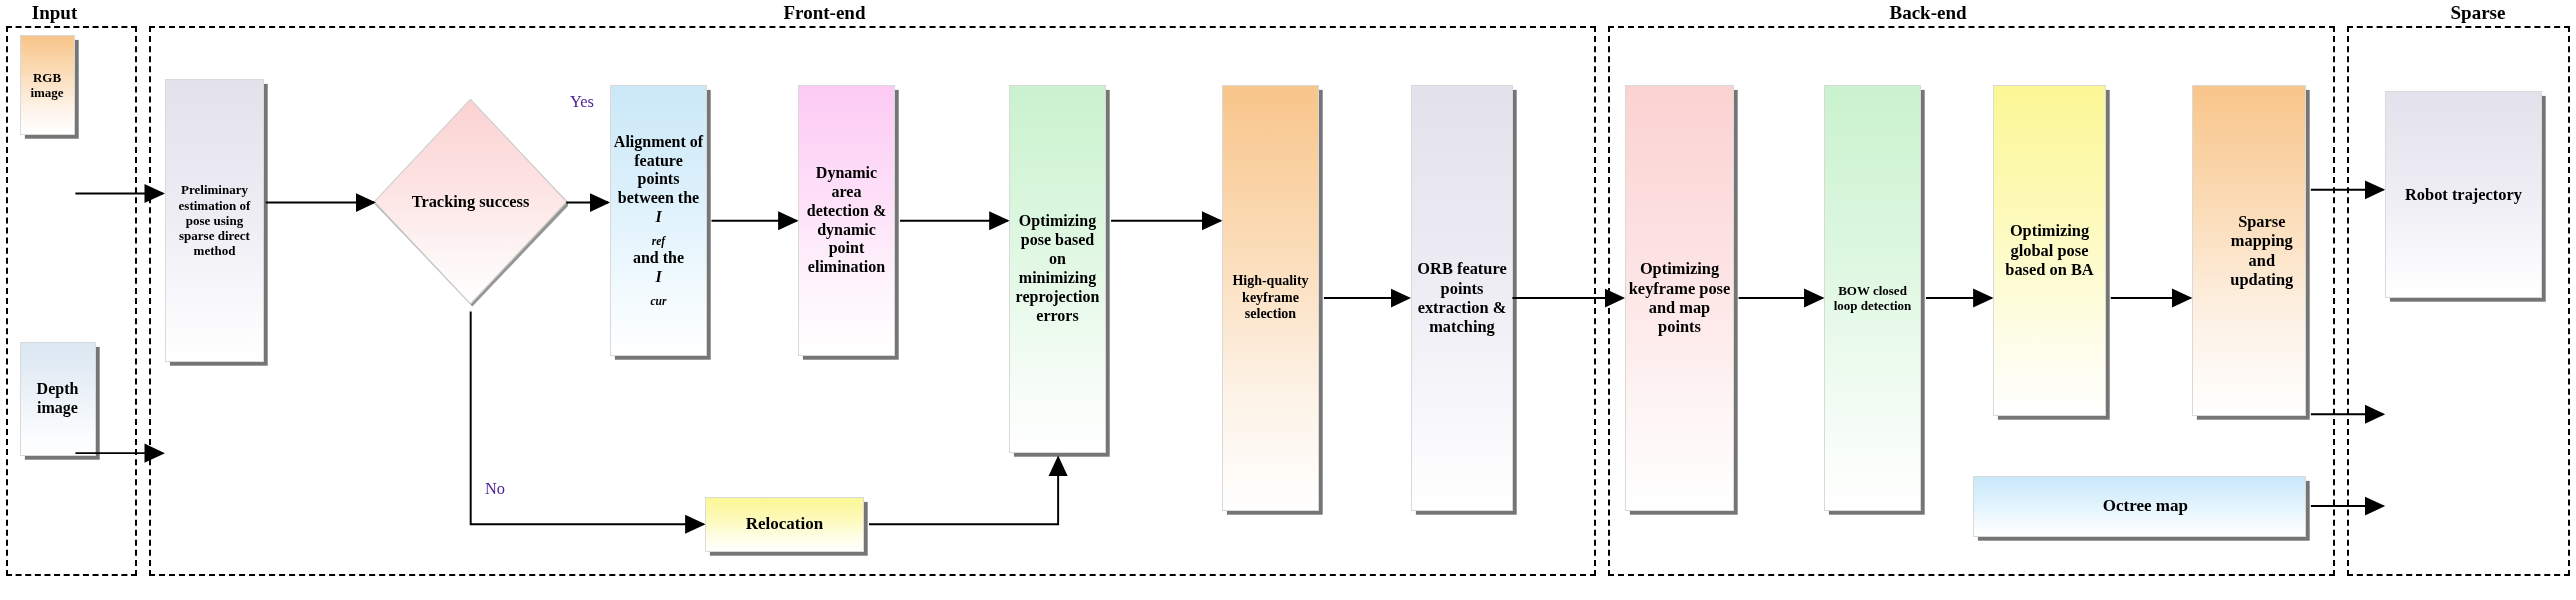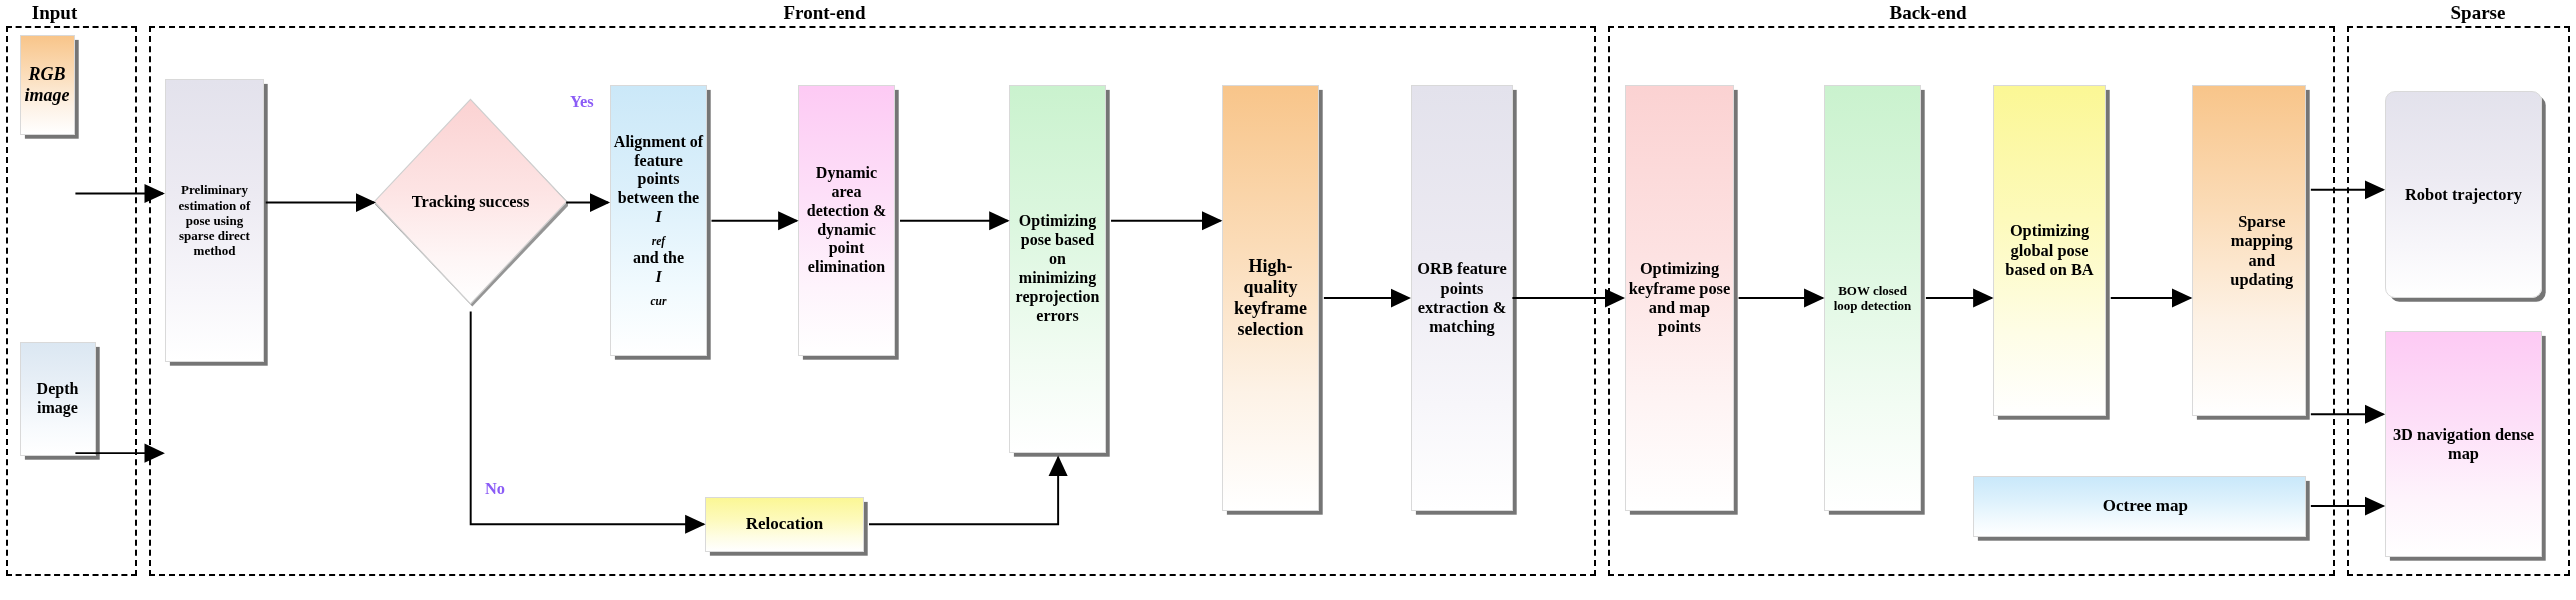--- a/index.html
+++ b/index.html
@@ -67,21 +67,21 @@
     position: absolute;
     left:0; top:0; width:100%; height:100%;
     display:flex; align-items:center; justify-content:center;
     text-align:center; font-weight:bold; color:#000; line-height:1.2;
     pointer-events:none;
   }
 
   
   .conn { position: absolute; }
   .edge-label {
-    position:absolute; font-weight:bold; color:#8b5cf6; white-space:nowrap;
+    position:absolute; font-weight:normal; color:#4c1d95; white-space:nowrap;
   }
   .sub { font-style: italic; }
   .sub sub { font-style: italic; font-size: 0.72em; }
 </style>
 </head>
 <body>
 
 <div id="stage">
 
   <div class="sec-label" style="left:6px; top:1.8px; width:97px;">Input</div>
@@ -93,21 +93,21 @@
   <div class="sec-label" style="left:2408px; top:1.8px; width:140px;">Sparse</div>
 
   <div class="dashed-box" style="left:6px; top:25.5px; width:131px; height:550px;"></div>
 
   <div class="dashed-box" style="left:149px; top:25.5px; width:1447px; height:550px;"></div>
 
   <div class="dashed-box" style="left:1608px; top:25.5px; width:727px; height:550px;"></div>
 
   <div class="dashed-box" style="left:2347px; top:25.5px; width:223px; height:550px;"></div>
 
-  <div class="node g-orange" style="left:19.5px; top:35px; width:55px; height:100px; font-size:18px;font-style:italic;">
+  <div class="node g-orange" style="left:19.5px; top:35px; width:55px; height:100px; font-size:13px;">
     <span>
       <span>RGB</span>
       <span>image</span>
     </span>
   </div>
 
   <div class="node g-blue" style="left:19.5px; top:342px; width:76px; height:114px; font-size:16px;">
     <span>
       <span>Depth</span>
       <span>image</span>
@@ -150,21 +150,21 @@
   </div>
 
   <div class="node g-magenta" style="left:798px; top:85px; width:97px; height:271px; font-size:16px;">
     <span>Dynamic area detection &amp; dynamic point elimination</span>
   </div>
 
   <div class="node g-green" style="left:1009px; top:85px; width:97px; height:368px; font-size:16px;">
     <span>Optimizing pose based on minimizing reprojection errors</span>
   </div>
 
-  <div class="node g-orange" style="left:1222px; top:85px; width:97px; height:426px; font-size:18px;">
+  <div class="node g-orange" style="left:1222px; top:85px; width:97px; height:426px; font-size:14px;">
     <span>High-quality keyframe selection</span>
   </div>
 
   <div class="node g-lav" style="left:1411px; top:85px; width:102px; height:426px; font-size:16.4px;">
     <span>ORB feature points extraction &amp; matching</span>
   </div>
 
   <div class="node g-yellow" style="left:705px; top:497px; width:159px; height:55px; font-size:17px;">
     <span>Relocation</span>
   </div>
@@ -182,27 +182,24 @@
   </div>
 
   <div class="node g-orange" style="left:2192px; top:85px; width:114px; height:331px; font-size:16.4px;padding-left:28px;">
     <span>Sparse mapping and updating</span>
   </div>
 
   <div class="node g-lightblue" style="left:1973px; top:476px; width:333px; height:61px; font-size:17px;padding-left:14px;">
     <span>Octree map</span>
   </div>
 
-  <div class="node g-lav" style="left:2385px; top:91px; width:157px; height:207px; font-size:16.4px;border-radius:10px;">
+  <div class="node g-lav" style="left:2385px; top:91px; width:157px; height:207px; font-size:16.4px;">
     <span>Robot trajectory</span>
   </div>
 
-  <div class="node g-magenta" style="left:2385px; top:331px; width:157px; height:226px; font-size:16.4px;">
-    <span>3D navigation dense map</span>
-  </div>
 
   <svg class="conn" style="left:0; top:0; width:2576px; height:601px; pointer-events:none;" width="2576" height="601" viewBox="0 0 4236 988">
     <defs>
       <marker id="ah" markerWidth="11" markerHeight="11" refX="9.5" refY="5.5" orient="auto" markerUnits="strokeWidth">
         <path d="M0,0.6 L10.5,5.5 L0,10.4 Z" fill="#000"></path>
       </marker>
     </defs>
     <g stroke="#000" stroke-width="3.2" fill="none" marker-end="url(#ah)">
 
       <line x1="124" y1="318" x2="268" y2="318"></line>

